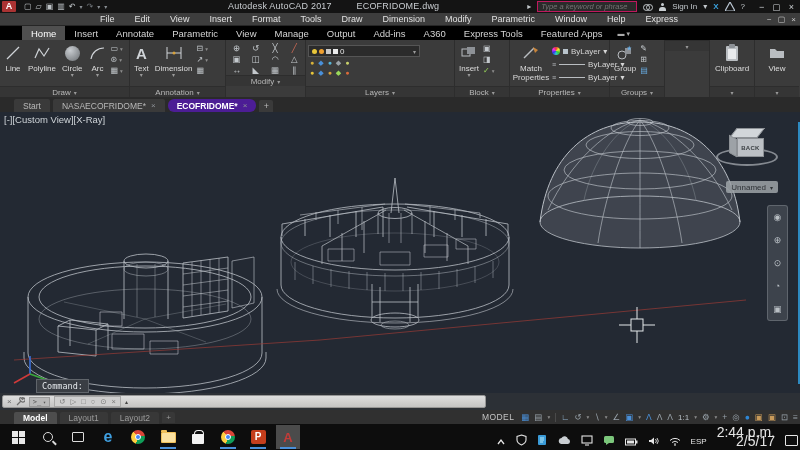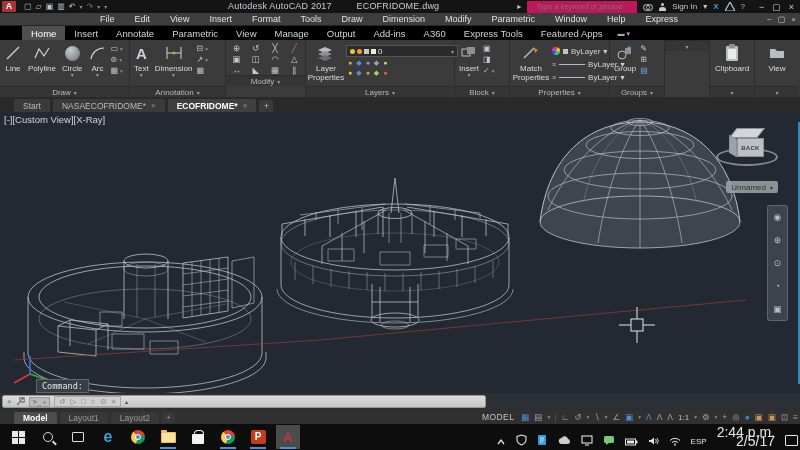--- a/index.html
+++ b/index.html
@@ -9,21 +9,21 @@
 
   
   .titlebar { position:absolute; top:0; left:0; width:800px; height:13px; background:#141414; display:flex; align-items:center; }
   .acad-logo { width:14px; height:11px; margin-left:2px; background:#a33; color:#fff; font-weight:bold; font-size:9px; line-height:11px; text-align:center; border-radius:1px; }
   .qa { display:flex; align-items:center; gap:4px; margin-left:8px; }
   .qa .qi { font-size:8px; color:#bfc4c8; line-height:10px; }
   .qa .qcaret { font-size:6px; color:#8a8f94; }
   .title-text { position:absolute; left:228px; top:1px; font-size:9px; color:#c9cdd1; letter-spacing:.2px; white-space:nowrap; }
   .title-text .doc { margin-left:22px; }
   .tb-right { position:absolute; right:2px; top:0; height:13px; display:flex; align-items:center; gap:6px; }
-  .search-wrap { display:flex; align-items:center; gap:3px; background:#2a2a2a; border:6px solid #be185d; height:11px; padding:0 3px; }
+  .search-wrap { display:flex; align-items:center; gap:3px; background:#2a2a2a; border:1px solid #be185d; height:11px; padding:0 3px; }
   .search-wrap input { width:92px; background:transparent; border:none; outline:none; font-style:italic; font-size:7.5px; color:#9aa0a5; font-family:"Liberation Sans",sans-serif; }
   .binoc { position:relative; width:10px; height:8px; }
   .binoc::before,.binoc::after { content:""; position:absolute; top:1px; width:5px; height:5px; border:1px solid #c3c8cc; border-radius:50%; }
   .binoc::before{ left:0; } .binoc::after{ right:0; }
   .person { width:7px; height:8px; position:relative; }
   .person::before { content:""; position:absolute; left:2px; top:0; width:3px; height:3px; border-radius:50%; background:#c9ced2; }
   .person::after { content:""; position:absolute; left:0; top:4px; width:7px; height:4px; border-radius:3px 3px 0 0; background:#c9ced2; }
   .tb-ic { font-size:8px; color:#c3c8cc; }
   .tb-ic.blue { color:#3aa0dc; font-weight:bold; }
   .winbtns { display:flex; gap:8px; margin-left:8px; margin-right:4px; }
@@ -63,21 +63,21 @@
   .chip { width:5px; height:5px; display:inline-block; }
   .ltools { display:flex; gap:4px; font-size:7px; padding-left:2px; }
   .prop-row { display:flex; align-items:center; gap:3px; height:12px; font-size:8px; color:#d6d6d6; }
   .prop-row .pline { width:26px; height:1px; background:#b9bdc1; }
   .colorwheel { width:8px; height:8px; border-radius:50%; background:conic-gradient(#e33,#ee3,#3c3,#3cc,#33e,#e3e,#e33); }
 
   
   .doctabs { position:absolute; top:97px; left:0; width:800px; height:15px; background:#2a2a2a; display:flex; align-items:flex-end; gap:3px; }
   .dtab { height:13px; display:flex; align-items:center; gap:5px; padding:0 9px; font-size:8.5px; color:#b9b9b9; background:#3a3a3a; border-radius:2px 2px 0 0; }
   .dtab:first-child { margin-left:14px; }
-  .dtab.active { background:#404040; color:#fff; font-weight:bold; }
+  .dtab.active { background:#4c1d95; color:#fff; font-weight:bold;border-radius:6px; }
   .dtab .dclose { font-size:8px; color:#8d9196; font-weight:normal; }
   .dplus { width:14px; height:12px; background:#3a3a3a; color:#b9b9b9; font-size:9px; text-align:center; line-height:12px; border-radius:2px 2px 0 0; }
 
   
   .viewport { position:absolute; top:112px; left:0; width:800px; height:281px; background:#232933; overflow:hidden; }
   .wire { position:absolute; inset:0; }
   .vp-label { position:absolute; top:2px; left:4px; font-size:9.5px; color:#cfd4d8; display:flex; gap:0; }
   .edge-strip { position:absolute; right:0; top:10px; width:2px; height:262px; background:#2f9bdb; opacity:.85; }
   .navbar { position:absolute; right:12px; top:93px; width:21px; height:116px; background:rgba(130,136,142,.28); border:1px solid rgba(160,165,170,.35); border-radius:3px; display:flex; flex-direction:column; align-items:center; justify-content:space-around; }
   .navbar span { font-size:9px; color:#b9bfc4; line-height:10px; }
@@ -329,30 +329,20 @@
         <span>∥</span>
       </div>
       <div class="panel-title">
         <span>Modify</span>
           <span class="pcaret">▾</span>
       </div>
     </div>
 
     <div class="panel" style="width:149px;">
       <div class="panel-body">
-        <div class="bigbtn" style="width:36px;">
-          <span class="bicon">
-              <svg width="20" height="16">
-                <path d="M2,5 L9,2 L16,5 L9,8 Z" fill="#b9bdc1"></path>
-                <path d="M2,9 L9,6 L16,9 L9,12 Z" fill="#8d9196"></path>
-                <path d="M2,13 L9,10 L16,13 L9,16 Z" fill="#6a6e72"></path>
-              </svg>
-            </span>
-          <span class="blabel">Layer Properties</span>
-        </div>
         <div class="minicol" style="gap:2px;">
           <div class="layer-dd">
             <span class="chip" style="background:#e8c63a; border-radius:50%;"></span>
             <span class="chip" style="background:#f0a030; border-radius:50%;"></span>
             <span class="chip" style="background:#c9c9c9;"></span>
             <span class="chip" style="background:#eaeaea;"></span>
             <span>0</span>
             <span style="margin-left:auto; font-size:6px; color:#9c9c9c;">▾</span>
           </div>
           <div class="ltools">

